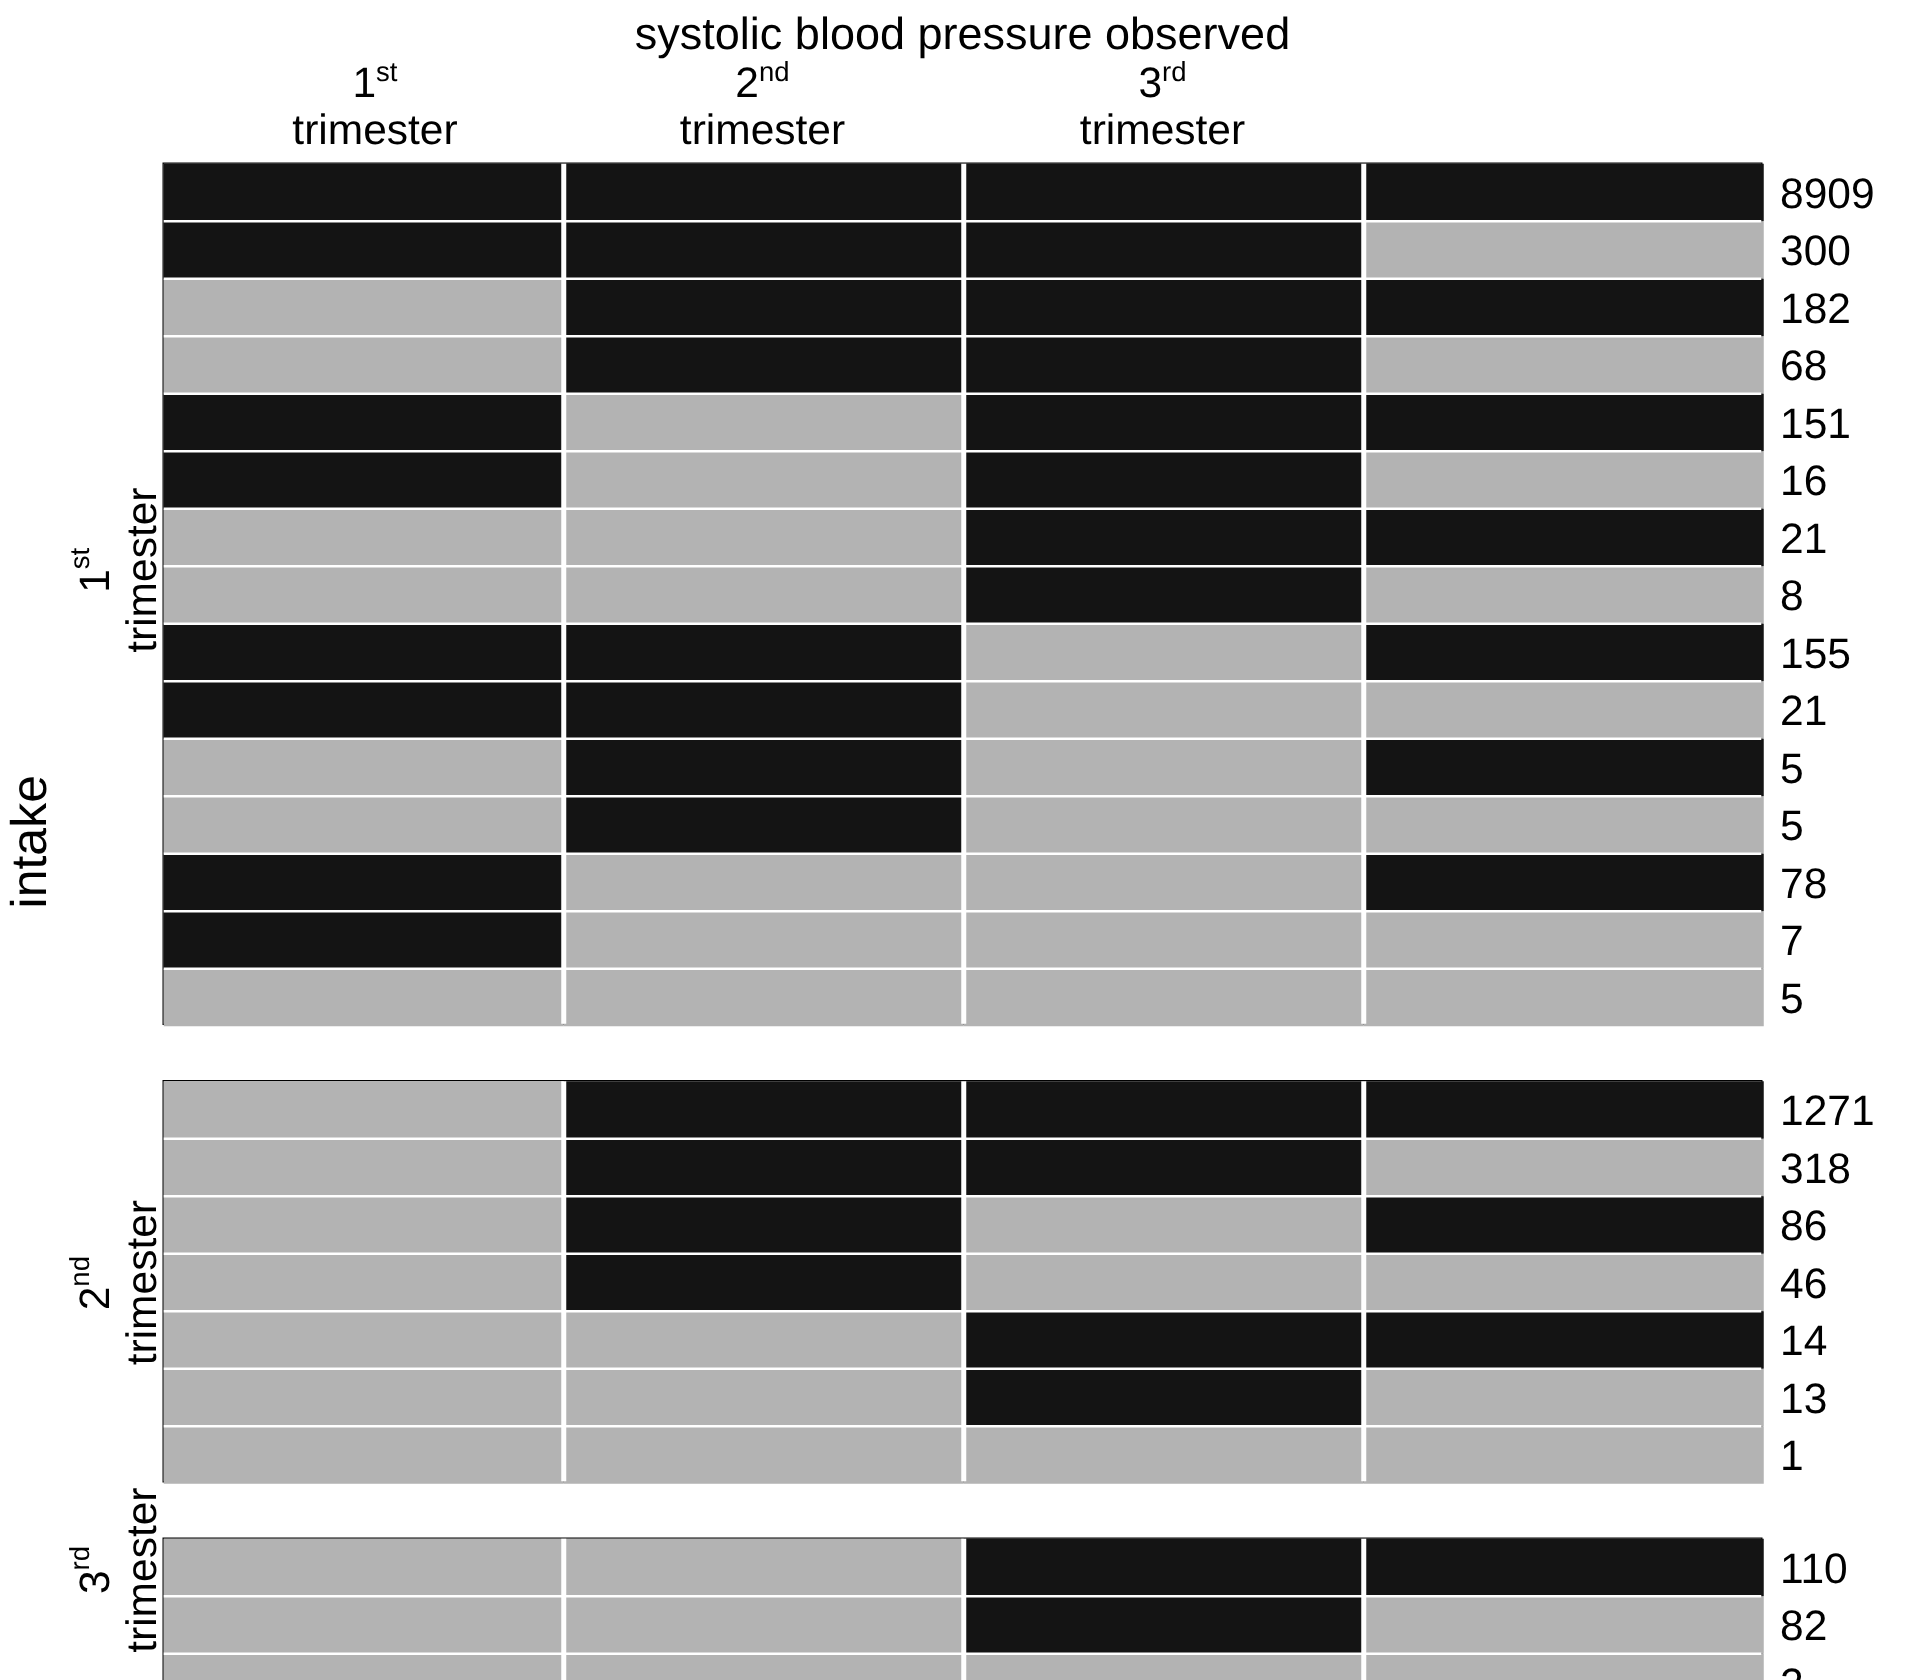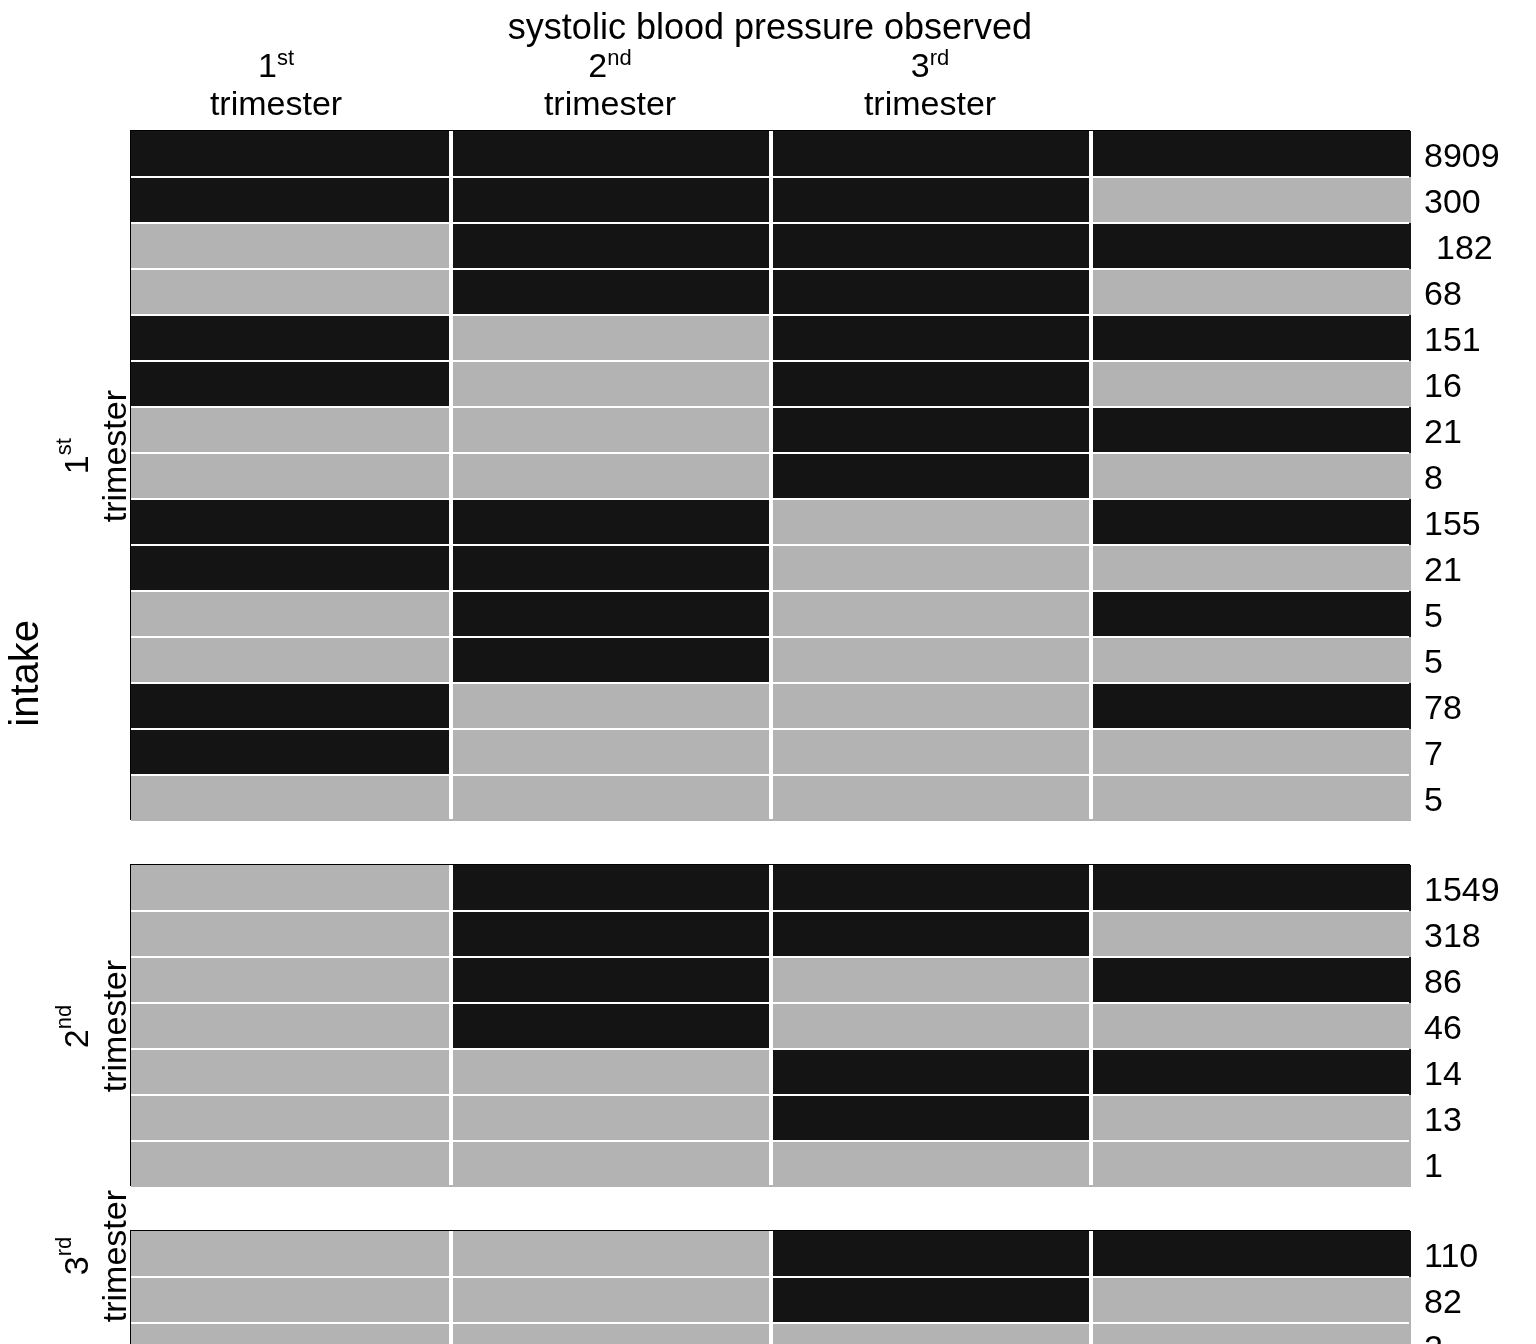--- a/index.html
+++ b/index.html
@@ -75,21 +75,21 @@
     transform: rotate(180deg);
   }
 </style>
 </head>
 <body>
 
 <div id="container">
 
   <div class="abs title" style="left:340px; top:6px; width:860px; text-align:center;">systolic blood pressure observed</div>
 
-  <div class="abs col-header" style="left:116px; top:46px; width:320px;">
+  <div class="abs col-header" style="left:140px; top:46px; width:320px;">
     <span>1</span><sup>st</sup><br>trimester
   </div>
   <div class="abs col-header" style="left:450px; top:46px; width:320px;">
     <span>2</span><sup>nd</sup><br>trimester
   </div>
   <div class="abs col-header" style="left:770px; top:46px; width:320px;">
     <span>3</span><sup>rd</sup><br>trimester
   </div>
 
   <div class="abs axis-label vrot" style="left:2px; top:620px;">intake</div>
@@ -240,34 +240,34 @@
         <div class="hsep" style="top: 91px;"></div>
         <div class="vsep" style="left: 318px;"></div>
         <div class="vsep" style="left: 638px;"></div>
         <div class="vsep" style="left: 958px;"></div>
       </div>
     </div>
 
   <div id="count-labels">
       <div class="abs count-label" style="left: 1424px; top: 136px;">8909</div>
       <div class="abs count-label" style="left: 1424px; top: 182px;">300</div>
-      <div class="abs count-label" style="left: 1424px; top: 228px; margin-left: 12px;">182</div>
+      <div class="abs count-label" style="left: 1424px; top: 228px;">182</div>
       <div class="abs count-label" style="left: 1424px; top: 274px;">68</div>
       <div class="abs count-label" style="left: 1424px; top: 320px;">151</div>
       <div class="abs count-label" style="left: 1424px; top: 366px;">16</div>
       <div class="abs count-label" style="left: 1424px; top: 412px;">21</div>
       <div class="abs count-label" style="left: 1424px; top: 458px;">8</div>
       <div class="abs count-label" style="left: 1424px; top: 504px;">155</div>
       <div class="abs count-label" style="left: 1424px; top: 550px;">21</div>
       <div class="abs count-label" style="left: 1424px; top: 596px;">5</div>
       <div class="abs count-label" style="left: 1424px; top: 642px;">5</div>
       <div class="abs count-label" style="left: 1424px; top: 688px;">78</div>
       <div class="abs count-label" style="left: 1424px; top: 734px;">7</div>
       <div class="abs count-label" style="left: 1424px; top: 780px;">5</div>
-      <div class="abs count-label" style="left: 1424px; top: 870px;">1549</div>
+      <div class="abs count-label" style="left: 1424px; top: 870px;">1271</div>
       <div class="abs count-label" style="left: 1424px; top: 916px;">318</div>
       <div class="abs count-label" style="left: 1424px; top: 962px;">86</div>
       <div class="abs count-label" style="left: 1424px; top: 1008px;">46</div>
       <div class="abs count-label" style="left: 1424px; top: 1054px;">14</div>
       <div class="abs count-label" style="left: 1424px; top: 1100px;">13</div>
       <div class="abs count-label" style="left: 1424px; top: 1146px;">1</div>
       <div class="abs count-label" style="left: 1424px; top: 1236px;">110</div>
       <div class="abs count-label" style="left: 1424px; top: 1282px;">82</div>
       <div class="abs count-label" style="left: 1424px; top: 1328px;">2</div>
     </div>

